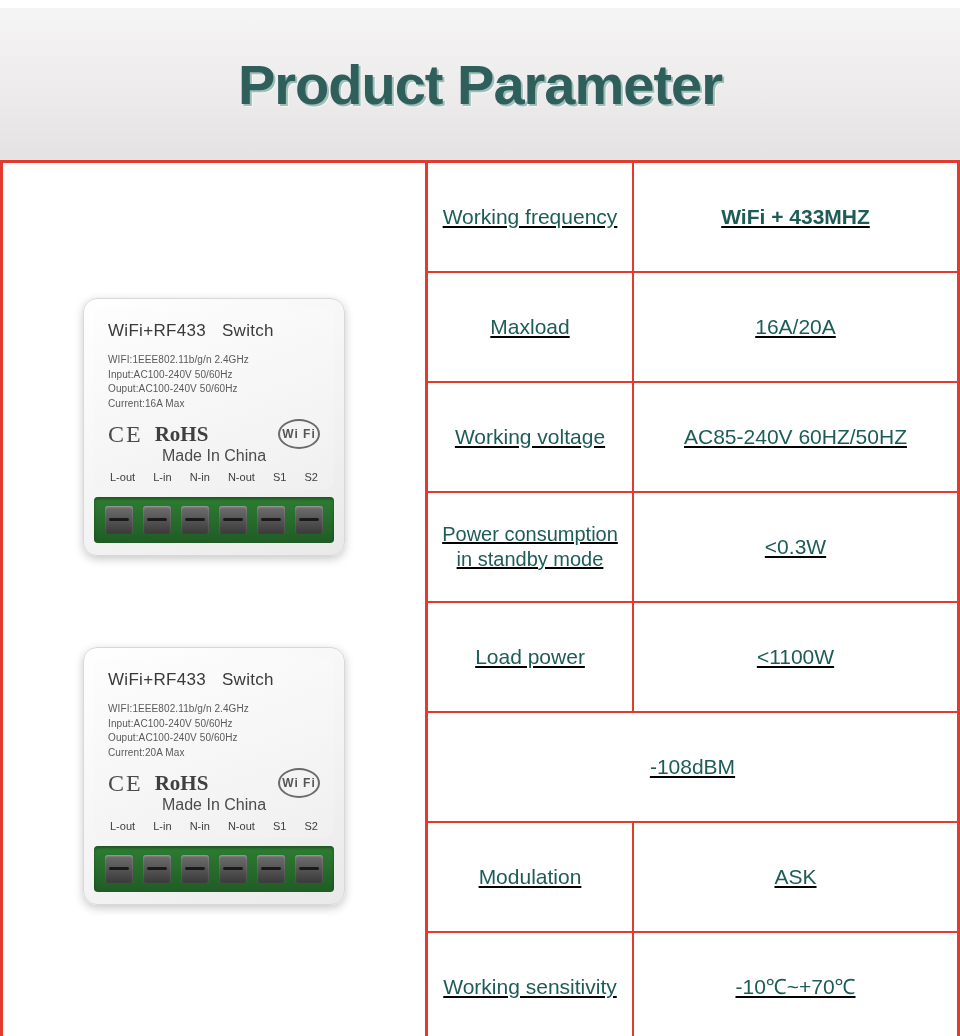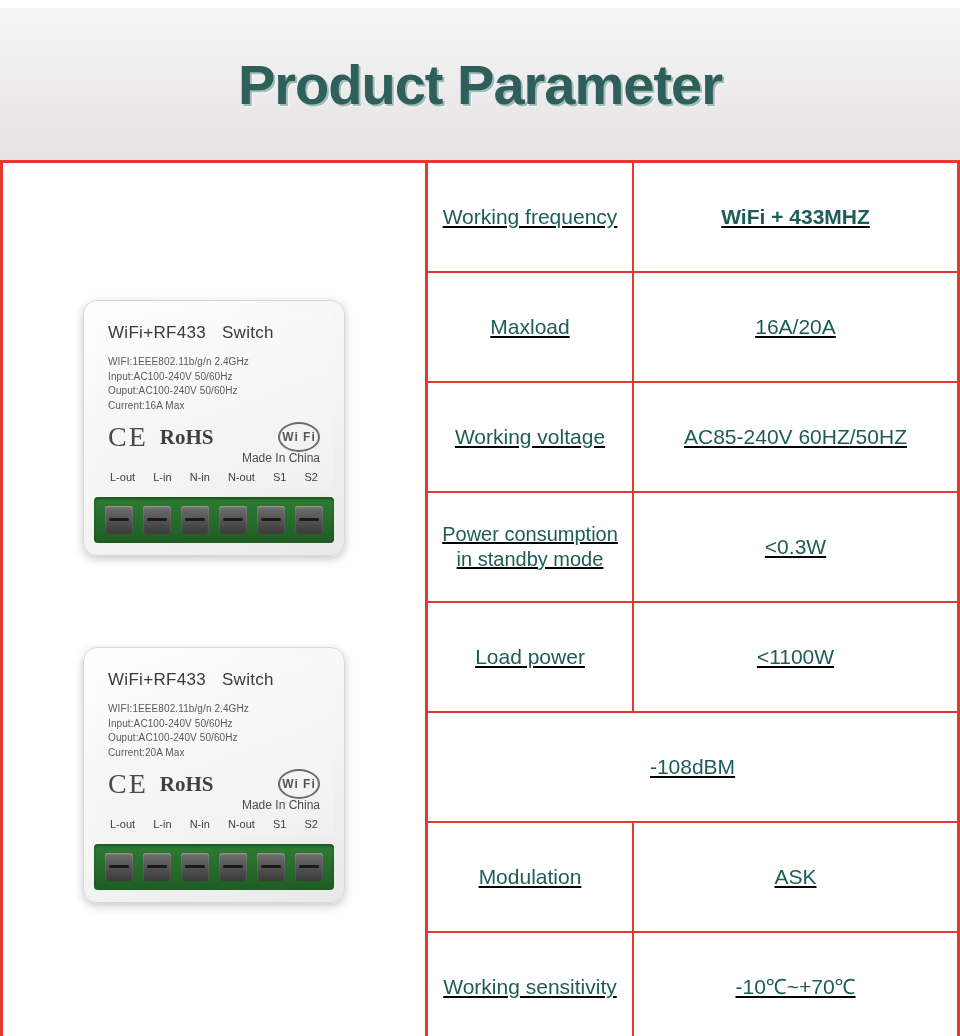--- a/index.html
+++ b/index.html
@@ -107,39 +107,39 @@
     font-size: 10px;
     color: #5a5a5a;
     line-height: 1.45;
     letter-spacing: .1px;
   }
   .dev-marks {
     display: flex; align-items: center; gap: 12px;
     margin-top: 8px;
   }
   .ce {
-    font-size: 28px; color: #4a4a4a; letter-spacing: 2px;
+    font-size: 24px; color: #4a4a4a; letter-spacing: 2px;
     font-family: "Liberation Serif", serif;
   }
   .rohs {
     font-size: 21px; font-weight: bold; color: #3f3f3f;
     font-family: "Liberation Serif", serif;
   }
   .wifi-badge {
     margin-left: auto;
     border: 2px solid #6b6b6b;
     border-radius: 50%;
     width: 42px; height: 30px;
     display: flex; align-items: center; justify-content: center;
     font-size: 12px; font-weight: bold; color: #555;
     letter-spacing: 1px;
   }
   .made-in {
-    text-align: right;
-    font-size: 12px; color: #4b4b4b;
+    text-align: center;
+    font-size: 16px; color: #4b4b4b;
     margin-top: -2px;
   }
   .pins {
     display: flex; justify-content: space-between;
     font-size: 11px; color: #3d3d3d;
     margin-top: 6px;
     padding: 0 2px;
   }
   .terminal-block {
     margin: 8px 0 12px 0;

